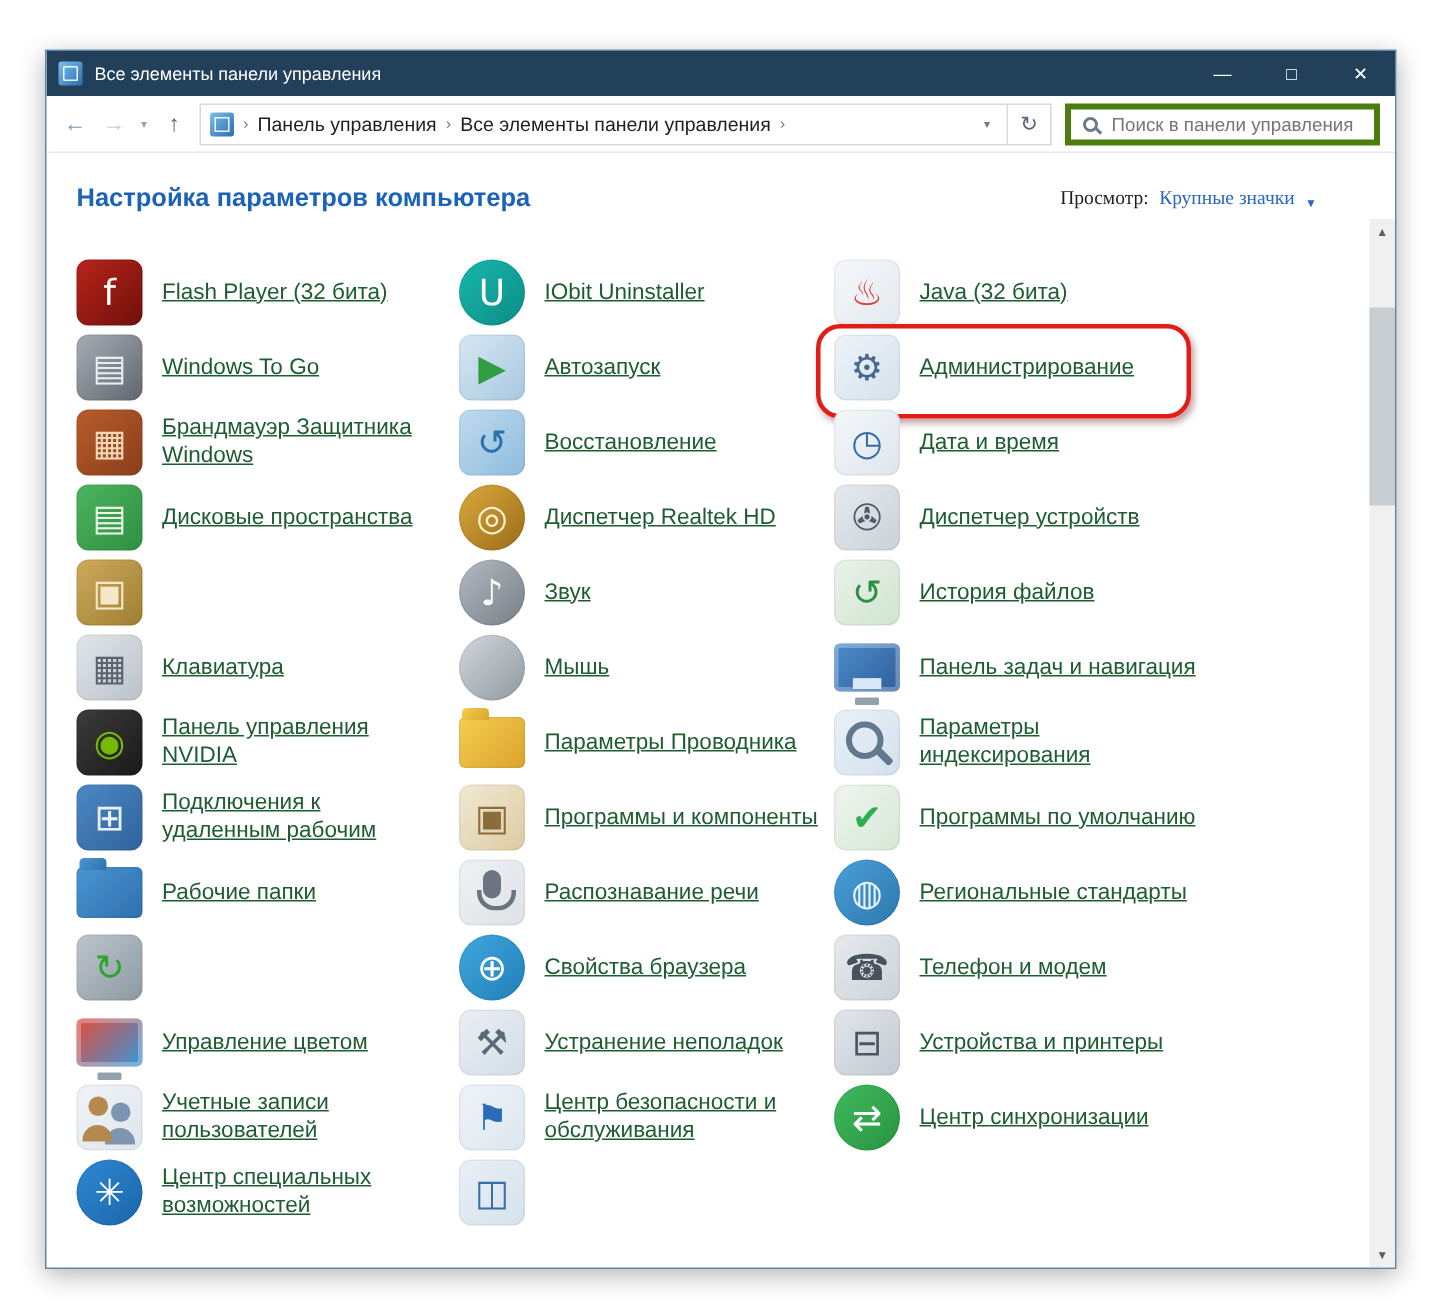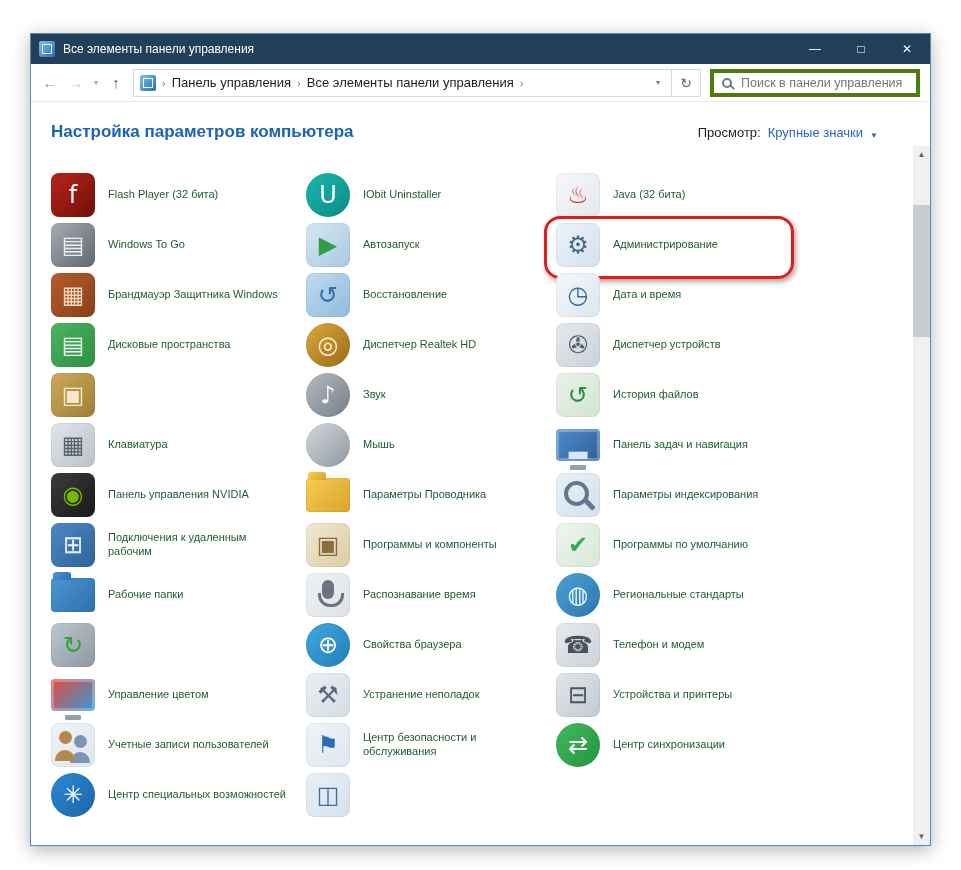--- a/index.html
+++ b/index.html
@@ -39,29 +39,29 @@
   .addr-caret { margin-left:auto; color:#6e7a85; font-size:8px; padding:0 7px; background:none; border:none; font-family:inherit; }
   .refresh-btn { width:29px; height:28px; border:1px solid #d9d9d9; border-left:none; background:#fff; color:#54677a; font-size:14px; font-family:inherit; }
   .search-box { width:210px; height:28px; border:4px solid #4d7c0f; display:flex; align-items:center; gap:7px; padding:0 8px; margin-left:9px; }
   .search-icon { width:10px; height:10px; border:2px solid #6b7b8d; border-radius:50%; position:relative; flex:0 0 auto; }
   .search-icon::after { content:""; position:absolute; width:2px; height:6px; background:#6b7b8d; transform:rotate(-45deg); right:-3px; bottom:-4px; }
   .search-box input { border:none; outline:none; font-size:12.5px; color:#444; width:100%; font-family:inherit; background:transparent; }
   .search-box input::placeholder { color:#757575; }
   
   .header-row { display:flex; align-items:center; padding:20px 52px 4px 20px; }
   .page-title { font-size:17px; font-weight:bold; color:var(--c-link,#1a63b8); margin:0; }
-  .view-select { margin-left:auto; font-size:13px; display:flex; align-items:flex-end; gap:7px; cursor:pointer; }
+  .view-select { margin-left:auto; font-size:13px; display:flex; align-items:flex-end; gap:7px; cursor:pointer;font-family:Liberation Serif, serif; }
   .view-label { color:#1e1e1e; }
   .view-value { color:#2a66c1; }
   .view-caret { color:#2a66c1; font-size:8px; }
   
   .content { flex:1; display:flex; overflow:hidden; }
   .grid { flex:1; display:grid; grid-template-columns:255px 250px 1fr; grid-auto-rows:50px; padding:24px 0 0 20px; align-items:center; }
   .tile { display:flex; align-items:center; gap:13px; position:relative; height:50px; padding-right:10px; cursor:pointer; }
-  .label { font-size:11px; color:var(--c-item,#1e5c31); line-height:1.26; max-width:185px; }
+  .label { font-size:15px; color:var(--c-item,#1e5c31); line-height:1.26; max-width:185px;text-decoration:underline; }
   .icon { width:44px; height:44px; flex:0 0 44px; border-radius:8px; display:flex; align-items:center; justify-content:center;
           font-size:24px; line-height:1; font-family:"DejaVu Sans",sans-serif; position:relative;
           box-shadow:inset 0 0 0 1px rgba(0,0,0,.05); }
   .icon.circle { border-radius:50%; }
   .icon.monitor { height:32px; border-radius:4px; box-shadow:inset 0 0 0 3px rgba(255,255,255,.28); }
   .icon.monitor::after { content:""; position:absolute; bottom:-9px; left:50%; transform:translateX(-50%);
                          width:16px; height:5px; background:#93a1ad; border-radius:1px; }
   .icon.folder { height:34px; border-radius:4px; }
   .icon.folder::before { content:""; position:absolute; top:-6px; left:2px; width:18px; height:8px; background:inherit; border-radius:3px 3px 0 0; }
   .icon.magnifier::before { content:""; position:absolute; top:8px; left:8px; width:17px; height:17px; border:4px solid var(--gc,#63788f); border-radius:50%; }
@@ -247,21 +247,21 @@
     <span class="label">Программы по умолчанию</span>
   </div>
 
   <div class="tile">
     <div class="icon folder" style="background: linear-gradient(135deg, rgb(74, 150, 210), rgb(47, 111, 174)); color: rgb(255, 255, 255); --gc: #ffffff;"></div>
     <span class="label">Рабочие папки</span>
   </div>
 
   <div class="tile">
     <div class="icon mic" style="background: linear-gradient(135deg, rgb(239, 242, 244), rgb(221, 226, 231)); color: rgb(107, 116, 128); --gc: #6b7480;"></div>
-    <span class="label">Распознавание время</span>
+    <span class="label">Распознавание речи</span>
   </div>
 
   <div class="tile">
     <div class="icon circle" style="background: linear-gradient(135deg, rgb(74, 160, 216), rgb(44, 120, 174)); color: rgb(233, 244, 253); --gc: #e9f4fd;">◍</div>
     <span class="label">Региональные стандарты</span>
   </div>
 
   <div class="tile">
     <div class="icon square" style="background: linear-gradient(135deg, rgb(189, 198, 205), rgb(141, 152, 162)); color: rgb(46, 165, 46); --gc: #2ea52e;">↻</div>
   </div>

